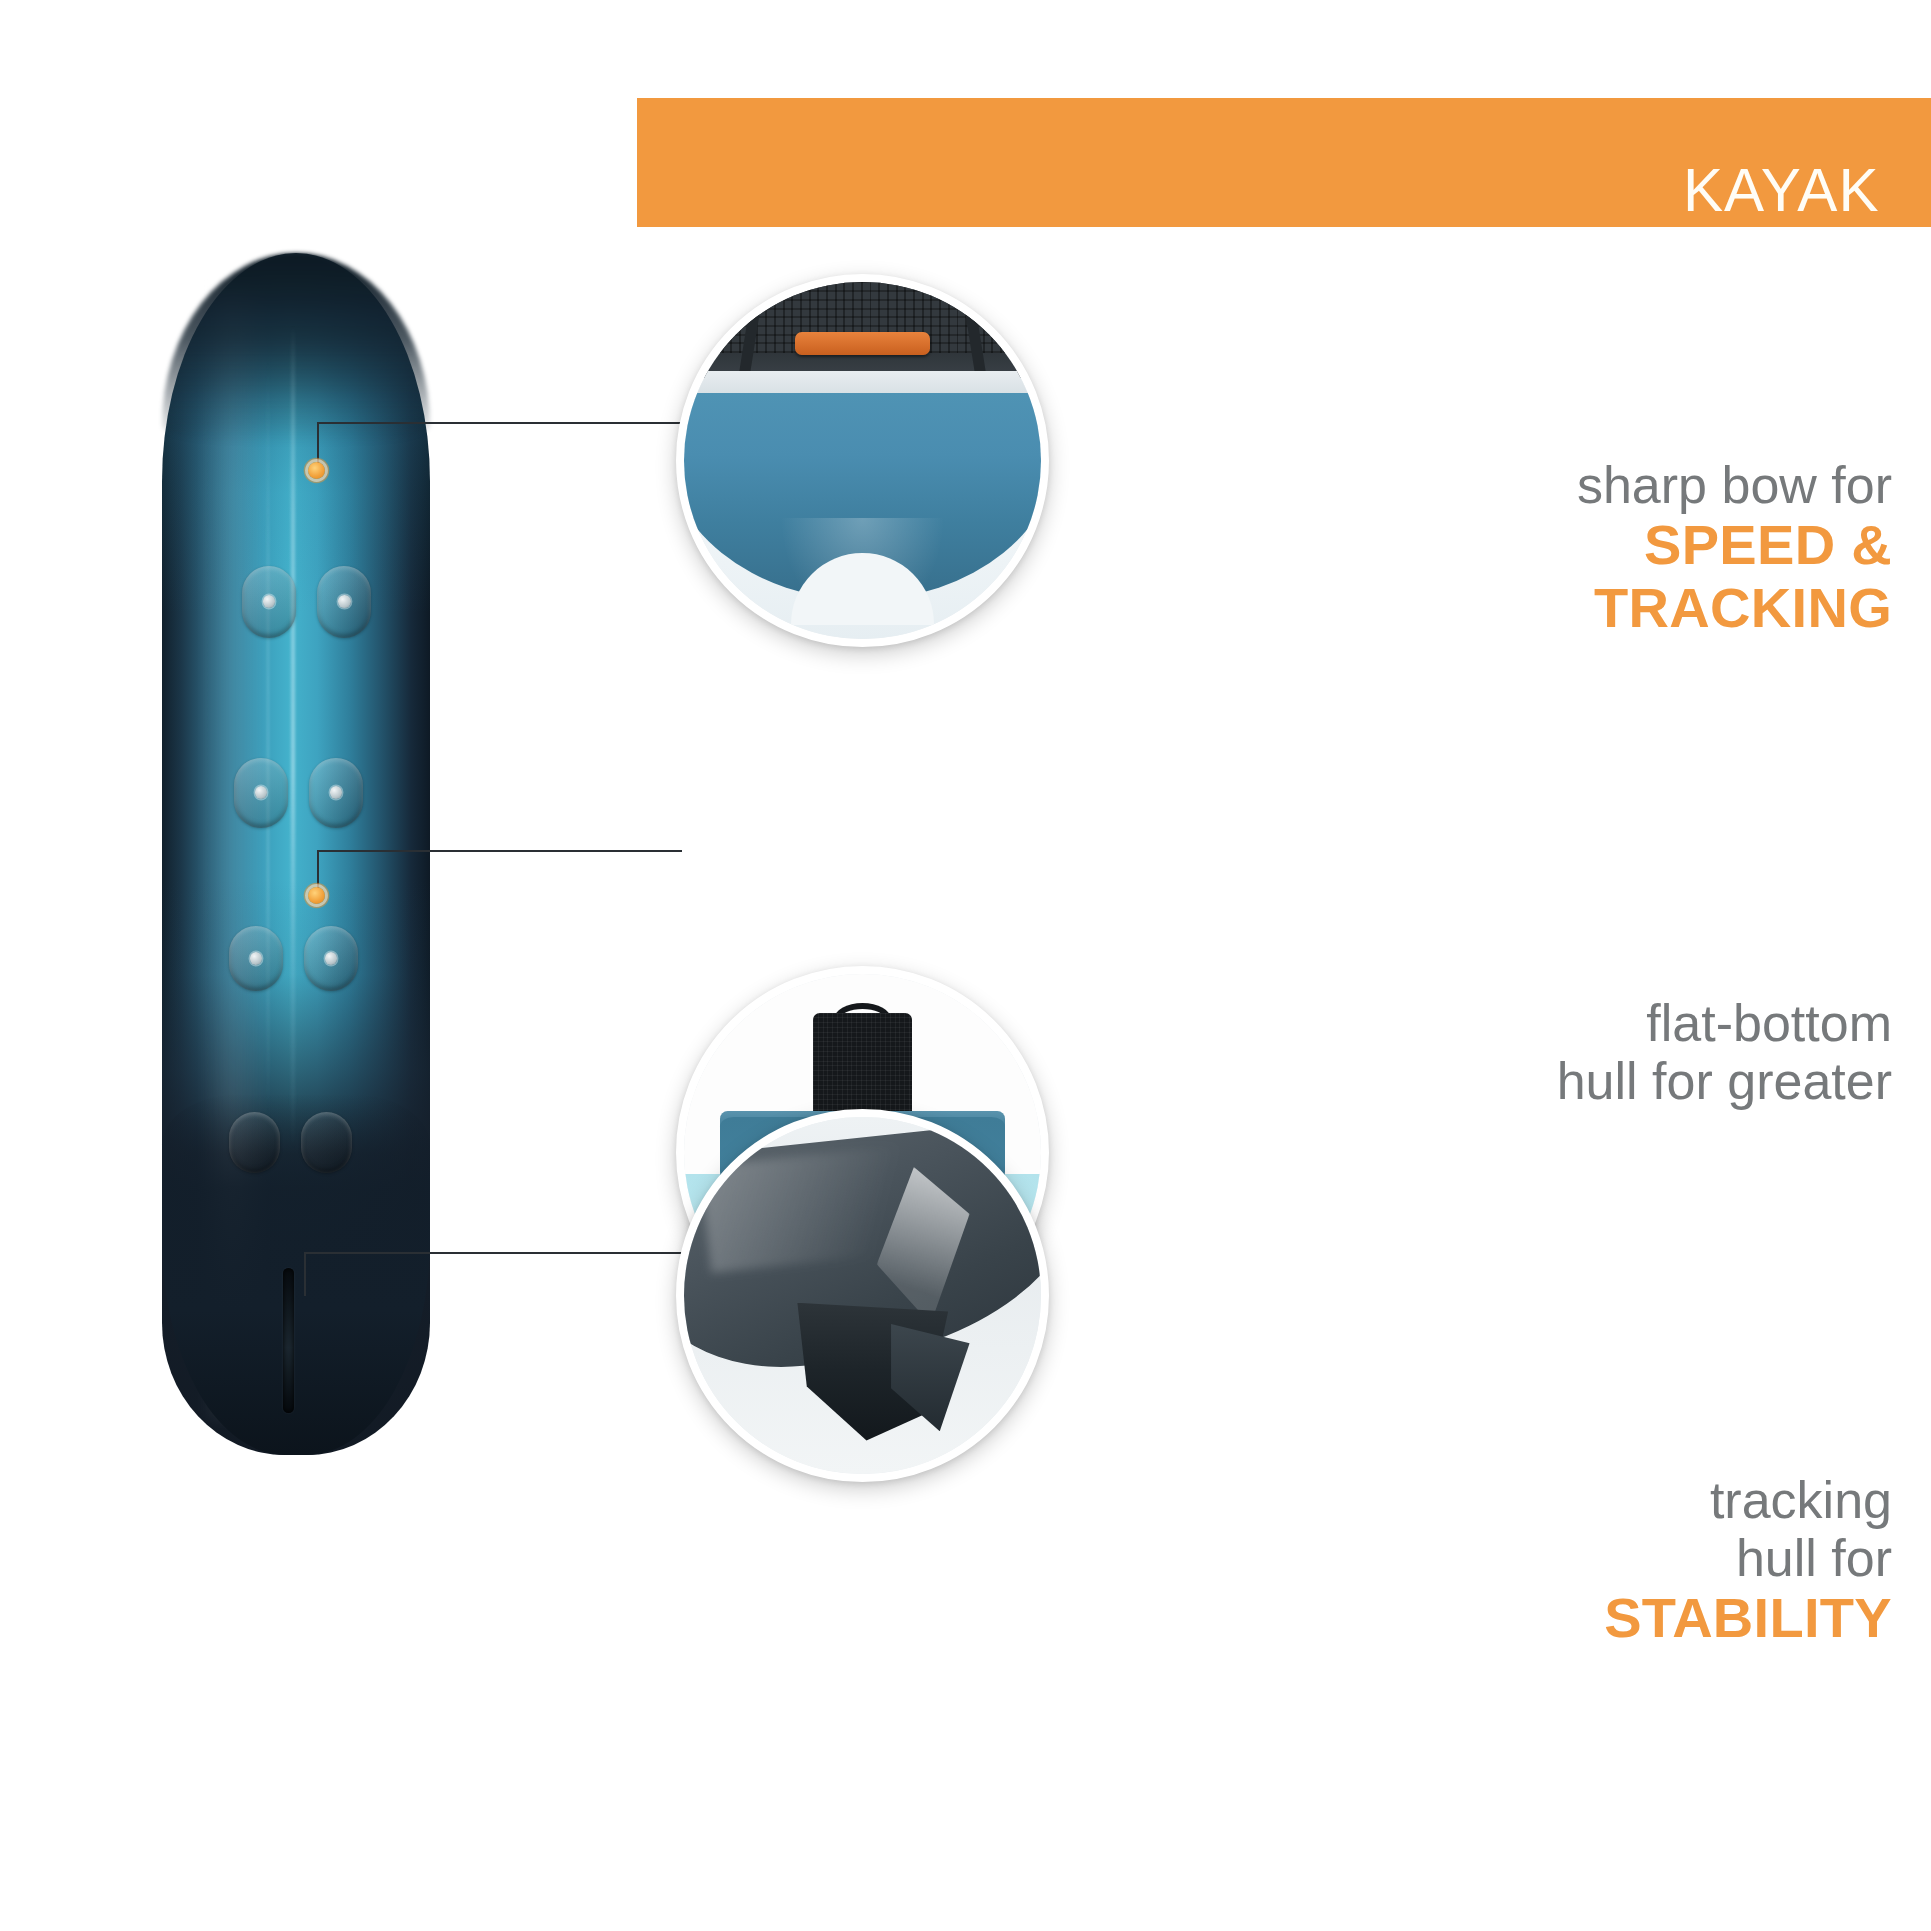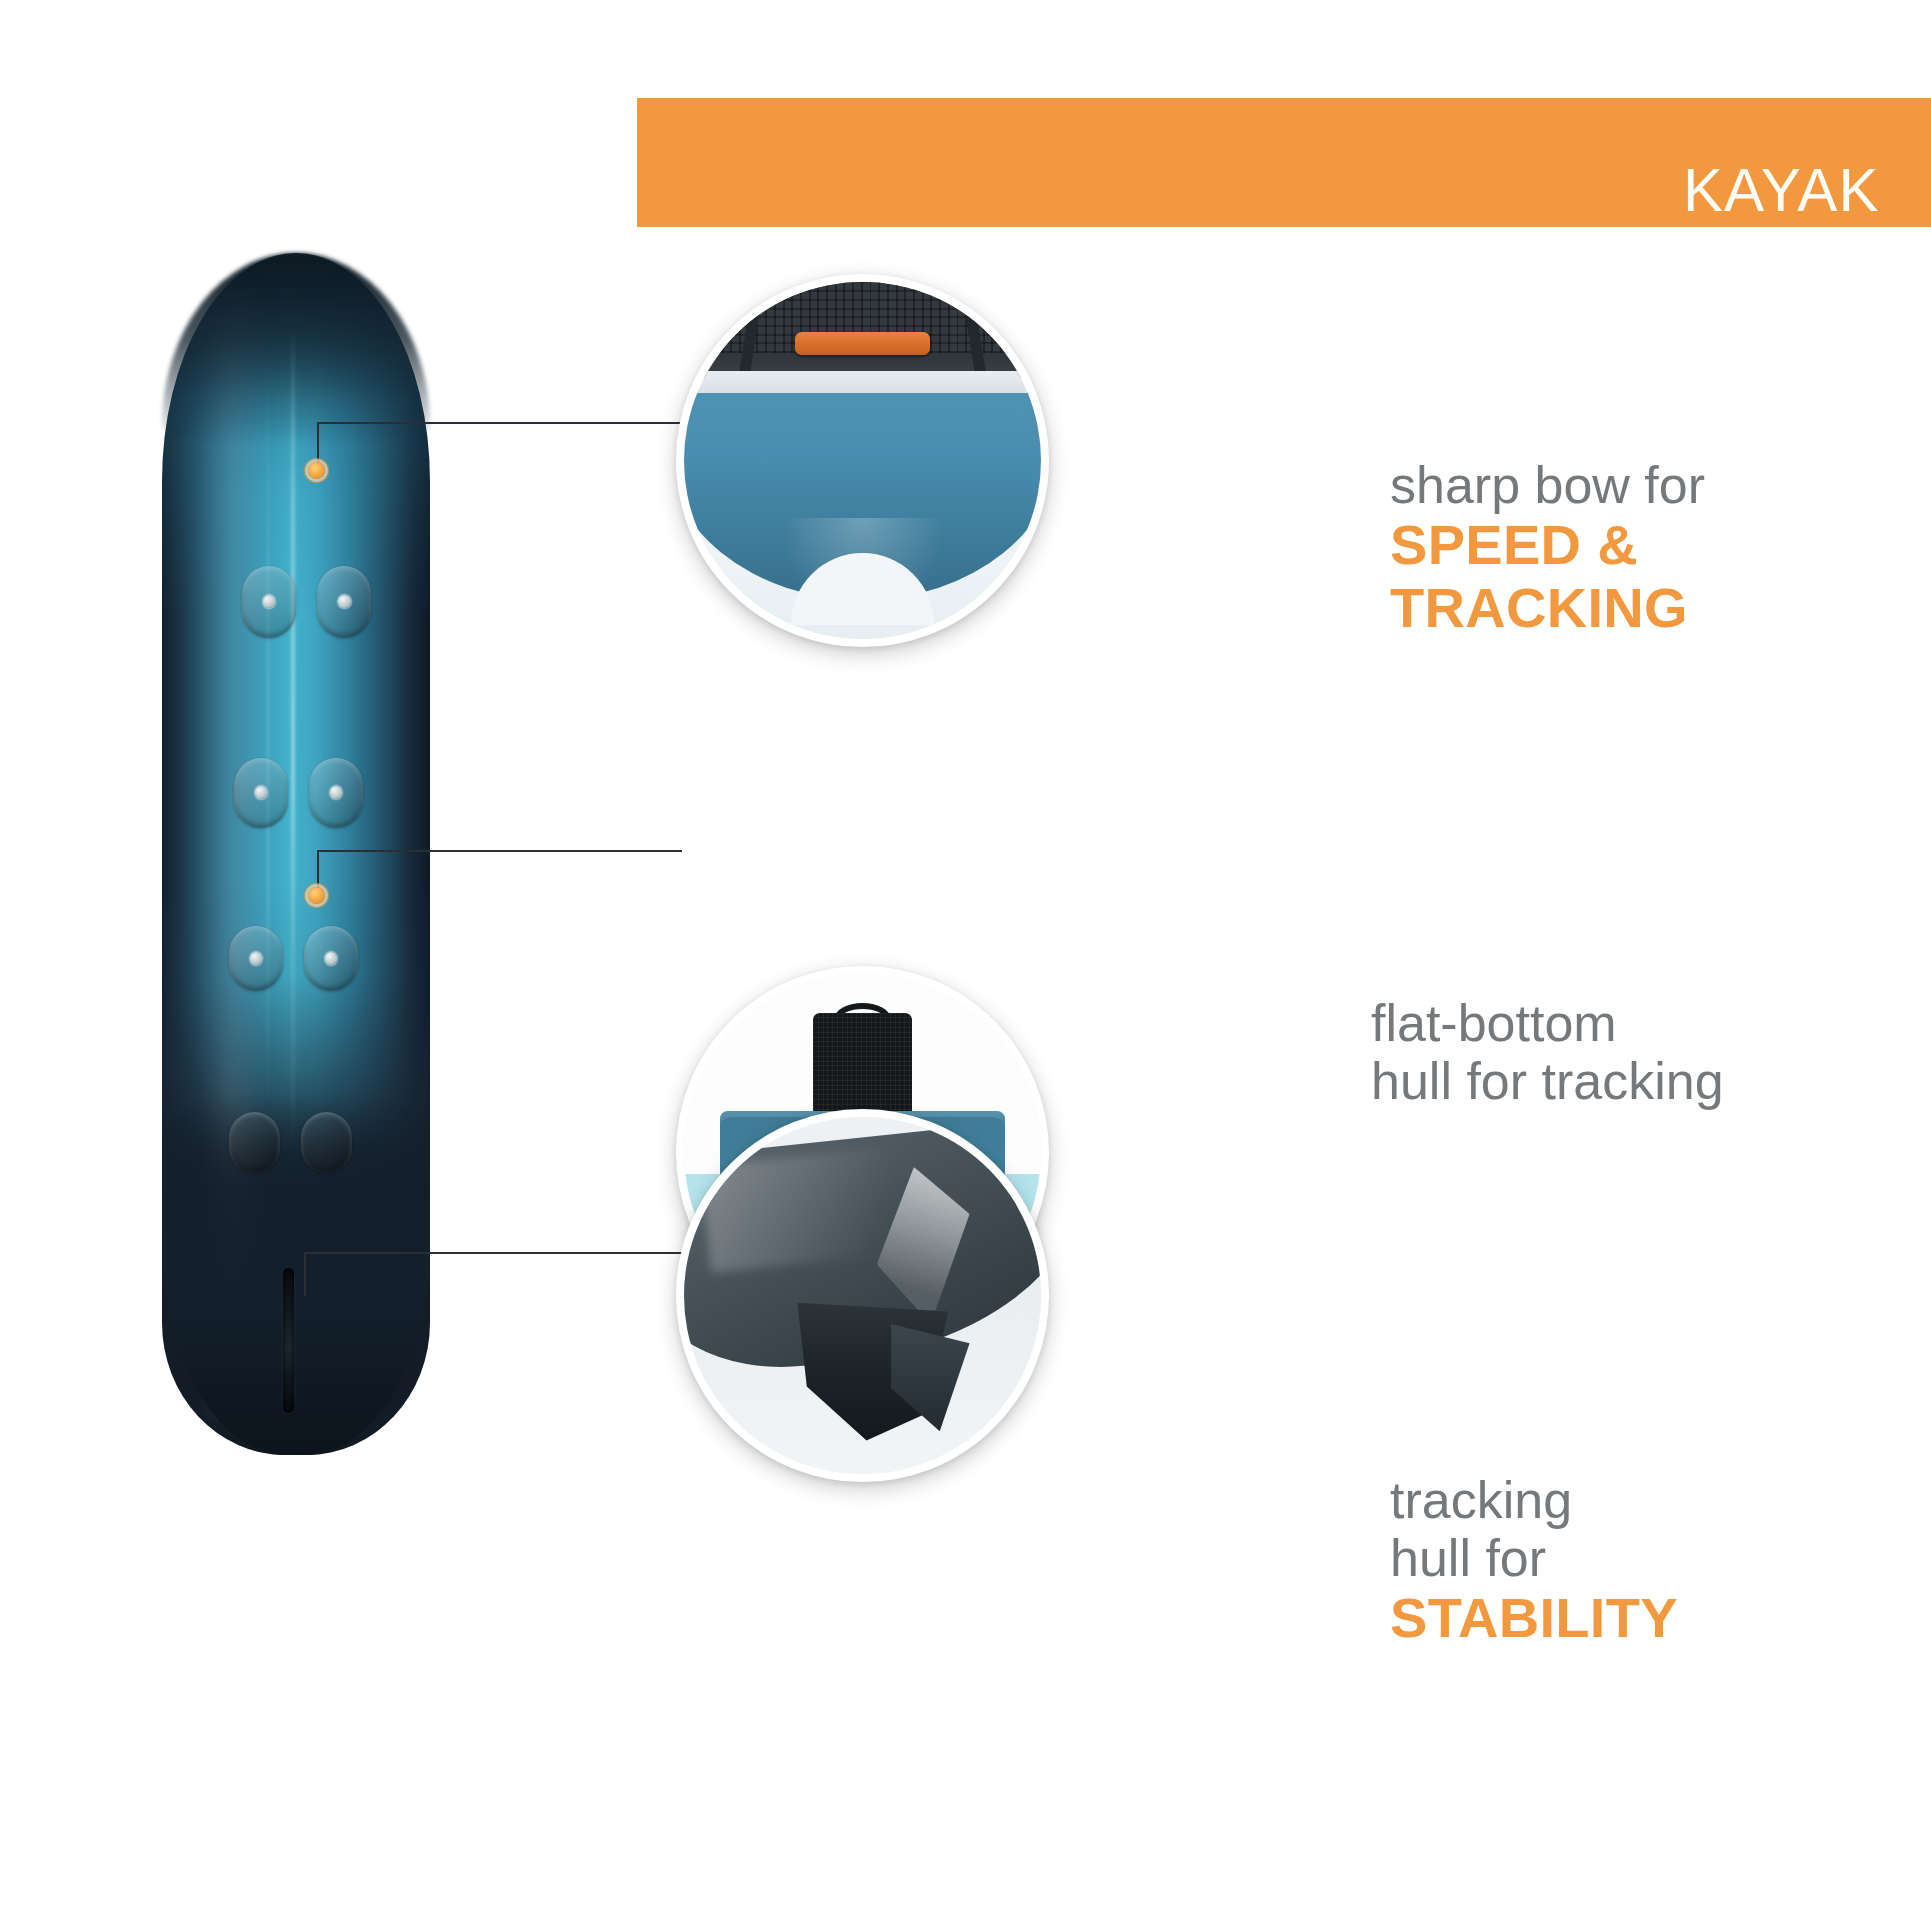--- a/index.html
+++ b/index.html
@@ -177,21 +177,21 @@
 
   
   .leader{position:absolute; background:#2a2f34;}
   .leader.h{height:1.9px;}
   .leader.v{width:1.9px;}
   .dot-marker{position:absolute; width:17.4px; height:17.4px; border-radius:50%;
     background:radial-gradient(circle at 40% 35%, #ffd27a, #f2a23c 55%, #d98420);
     box-shadow:0 0 0 2.9px rgba(255,255,255,.45), 0 0 0 4.3px rgba(226,150,58,.55);}
 
   
-  .callout-text{position:absolute; text-align:left; line-height:1.12;}
+  .callout-text{position:absolute; text-align:right; line-height:1.12;}
   .callout-text .light{display:block; color:#76797b; font-size:52px; font-weight:400;}
   .callout-text .bold{display:block; color:#f2993f; font-size:56px; font-weight:700;
      letter-spacing:0.3px;}
   #text-bow{left:1390px; top:456px; width:502px;}
   #text-hull{left:1371px; top:966px; width:521px;margin-top:28px;}
   #text-skeg{left:1390px; top:1471px; width:502px;}
 </style>
 </head>
 <body>
 
@@ -284,21 +284,21 @@
 </div>
 
 <div class="callout-text" id="text-bow">
   <span class="light">sharp bow for</span>
   <span class="bold">SPEED &amp;</span>
   <span class="bold">TRACKING</span>
 </div>
 
 <div class="callout-text" id="text-hull">
   <span class="light">flat-bottom</span>
-  <span class="light">hull for tracking</span>
+  <span class="light">hull for greater</span>
 </div>
 
 <div class="callout-text" id="text-skeg">
   <span class="light">tracking</span>
   <span class="light">hull for</span>
   <span class="bold">STABILITY</span>
 </div>
 
 
 </body></html>

